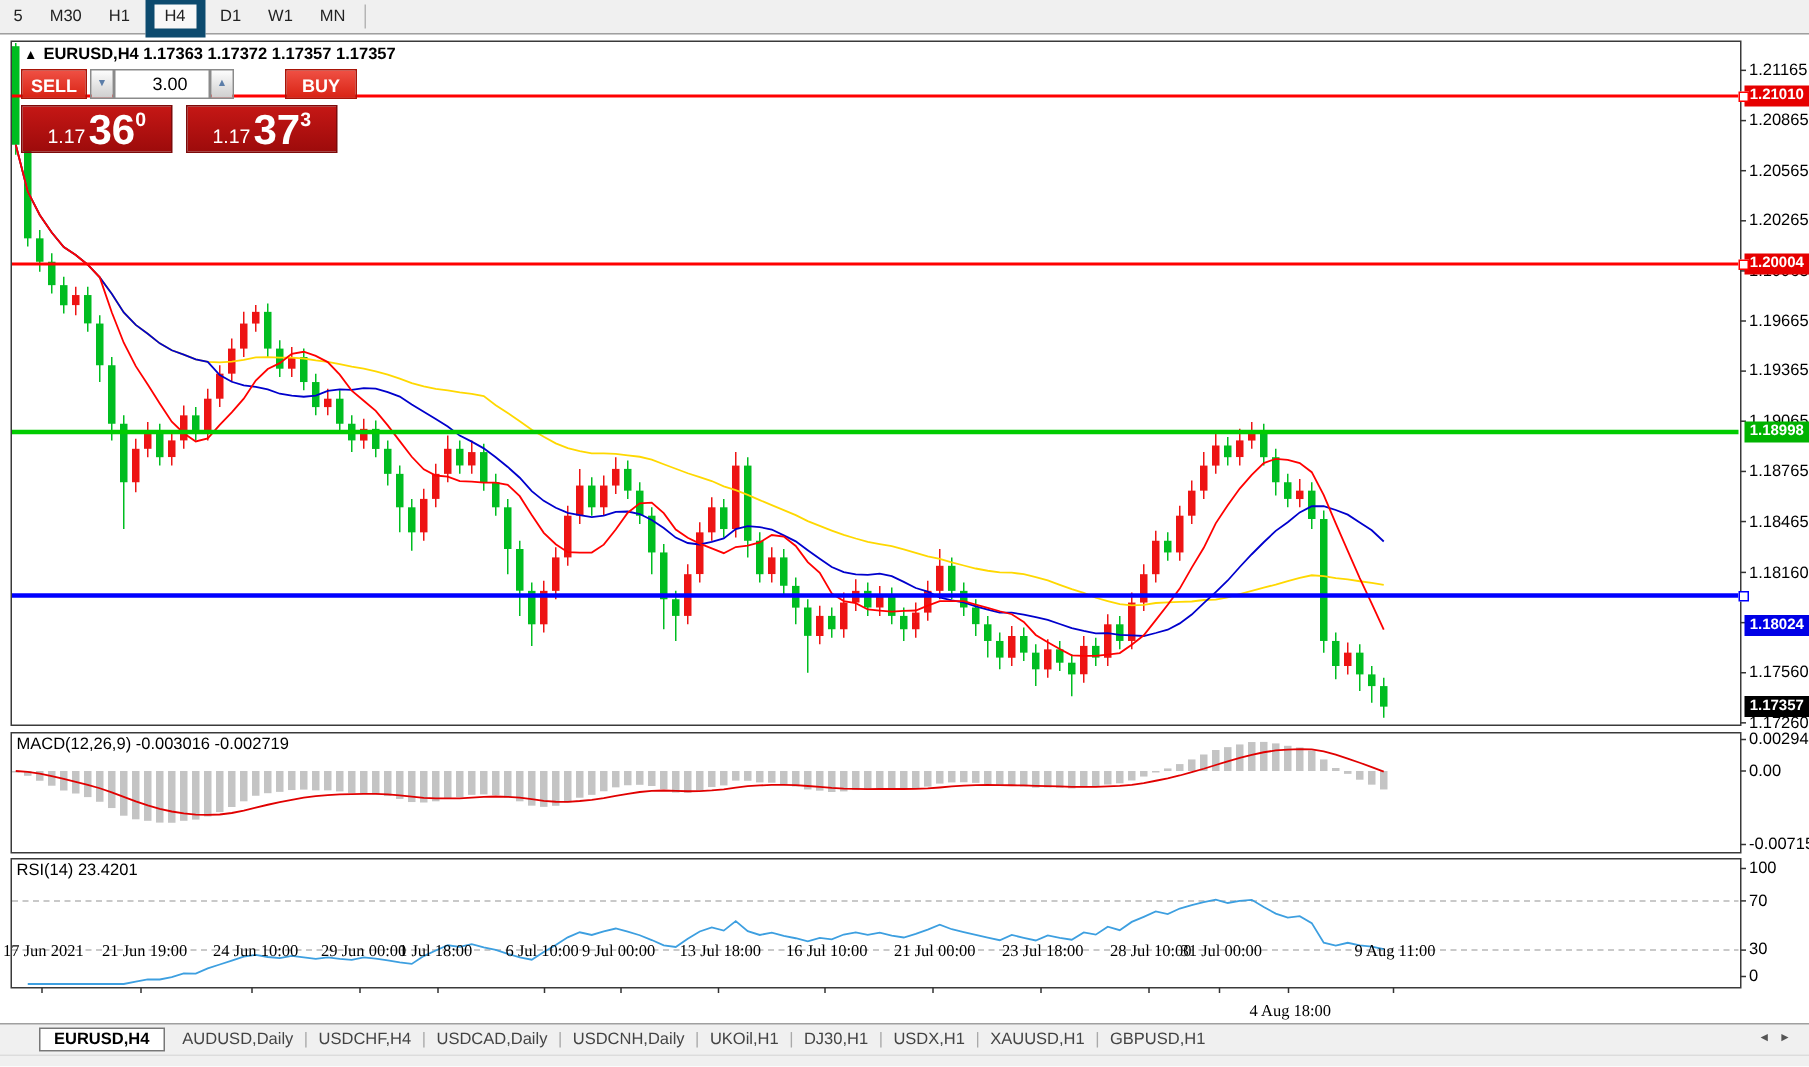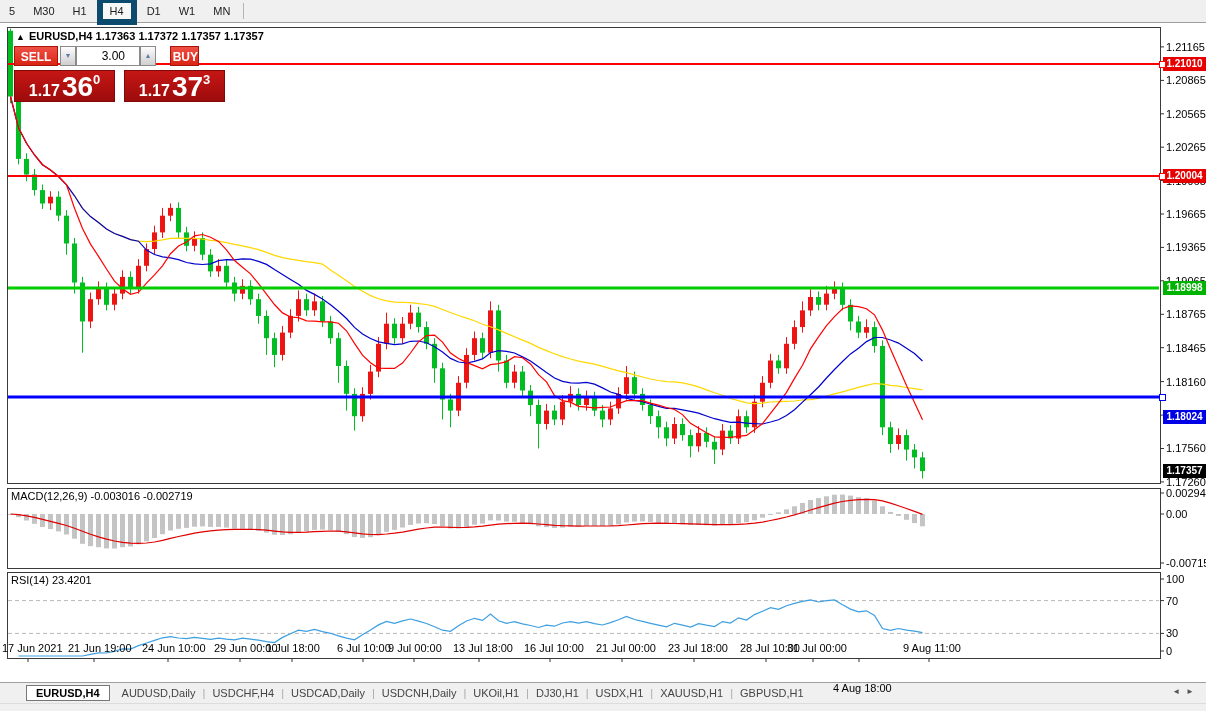--- a/index.html
+++ b/index.html
@@ -13,36 +13,36 @@
   .tbsep{width:1px;height:16px;background:#b5b5b5;margin:0 4px;}
   
   #chart-title{position:absolute;left:16px;top:30px;font-size:11px;font-weight:bold;color:#000;z-index:6;white-space:nowrap;}
   #chart-title .tri{font-size:9px;margin-right:4px;}
   .panel-title{position:absolute;left:11px;font-size:11px;color:#000;z-index:6;white-space:nowrap;}
   
   .ylab{position:absolute;left:1166px;width:44px;height:13px;font-size:11px;color:#000;z-index:2;white-space:nowrap;}
   .badge{position:absolute;left:1163px;width:43px;height:14px;line-height:14px;text-align:center;
          font-size:10px;font-weight:bold;color:#fff;z-index:3;}
   .handle{position:absolute;width:5px;height:5px;background:#fff;z-index:4;}
-  .datelab{position:absolute;top:642px;font-size:11px;color:#000;white-space:nowrap;z-index:2;}
+  .datelab{position:absolute;top:628px;font-size:11px;color:#000;white-space:nowrap;z-index:2;font-family:Liberation Serif, serif;}
   
   #trade-panel{position:absolute;left:14px;top:46px;width:211px;height:56px;z-index:10;}
   .tp-btn{position:absolute;top:0;height:20px;line-height:20px;text-align:center;color:#fff;
           font-size:12px;font-weight:bold;background:linear-gradient(#ef5044,#d92415);
           border:1px solid #a81408;box-sizing:border-box;cursor:pointer;}
   .spin{position:absolute;top:0;width:16px;height:20px;box-sizing:border-box;border:1px solid #8a8a8a;
         background:linear-gradient(#fdfdfd,#cfcfcf);color:#5b7da8;font-size:7px;line-height:18px;
         text-align:center;cursor:pointer;}
   #lot-input{position:absolute;left:62px;top:0;width:64px;height:20px;box-sizing:border-box;
              border:1px solid #8a8a8a;font-size:12px;text-align:right;padding-right:14px;
              font-family:"Liberation Sans",sans-serif;}
   .bigbox{position:absolute;top:24px;width:101px;height:32px;box-sizing:border-box;
           background:linear-gradient(#c51715,#9d0b0b);border:1px solid #7d0a0a;color:#fff;
           display:flex;align-items:flex-end;justify-content:center;padding-bottom:2px;cursor:pointer;}
-  .bigbox .pref{font-size:16px;font-weight:bold;margin-right:2px;line-height:17px;}
+  .bigbox .pref{font-size:13px;font-weight:normal;margin-right:2px;line-height:17px;}
   .bigbox .big{font-size:28px;font-weight:bold;line-height:24px;}
   .bigbox .sup{font-size:13px;font-weight:bold;line-height:10px;align-self:flex-start;margin-top:4px;}
   
   #tabbar{position:absolute;left:0;top:682px;width:1206px;height:20px;background:#f0f0f0;
           border-top:1px solid #a0a0a0;display:flex;align-items:center;font-size:11px;color:#444;}
   .tab-active{background:#fff;border:1px solid #777;padding:1px 9px;margin-left:26px;color:#000;font-weight:bold;}
   .tab{padding:1px 4px;cursor:pointer;white-space:nowrap;}
   .tsep{color:#aaa;padding:0 3px;}
   #tab-arrows{position:absolute;right:6px;top:4px;font-size:8px;color:#555;letter-spacing:6px;cursor:pointer;}
   #statusstrip{position:absolute;left:0;top:703px;width:1206px;height:8px;background:#f0f0f0;border-top:1px solid #dcdcdc;}
@@ -467,21 +467,21 @@
 
   <div id="chart-title">
     <span class="tri">▲</span><span>EURUSD,H4</span>&nbsp;<span>1.17363 1.17372 1.17357 1.17357</span>
   </div>
 
   <div id="trade-panel">
     <div class="tp-btn" style="left:0;width:44px;">SELL</div>
     <div class="spin" style="left:46px;">▼</div>
     <input id="lot-input" value="3.00" style="">
     <div class="spin" style="left:126px;">▲</div>
-    <div class="tp-btn" style="left:156px;width:29px;text-align:right;">BUY</div>
+    <div class="tp-btn" style="left:176px;width:48px;">BUY</div>
     <div class="bigbox" style="left:0;">
       <span class="pref">1.17</span>
       <span class="big">36</span>
       <span class="sup">0</span>
     </div>
     <div class="bigbox" style="left:110px;">
       <span class="pref">1.17</span>
       <span class="big">37</span>
       <span class="sup">3</span>
     </div>

